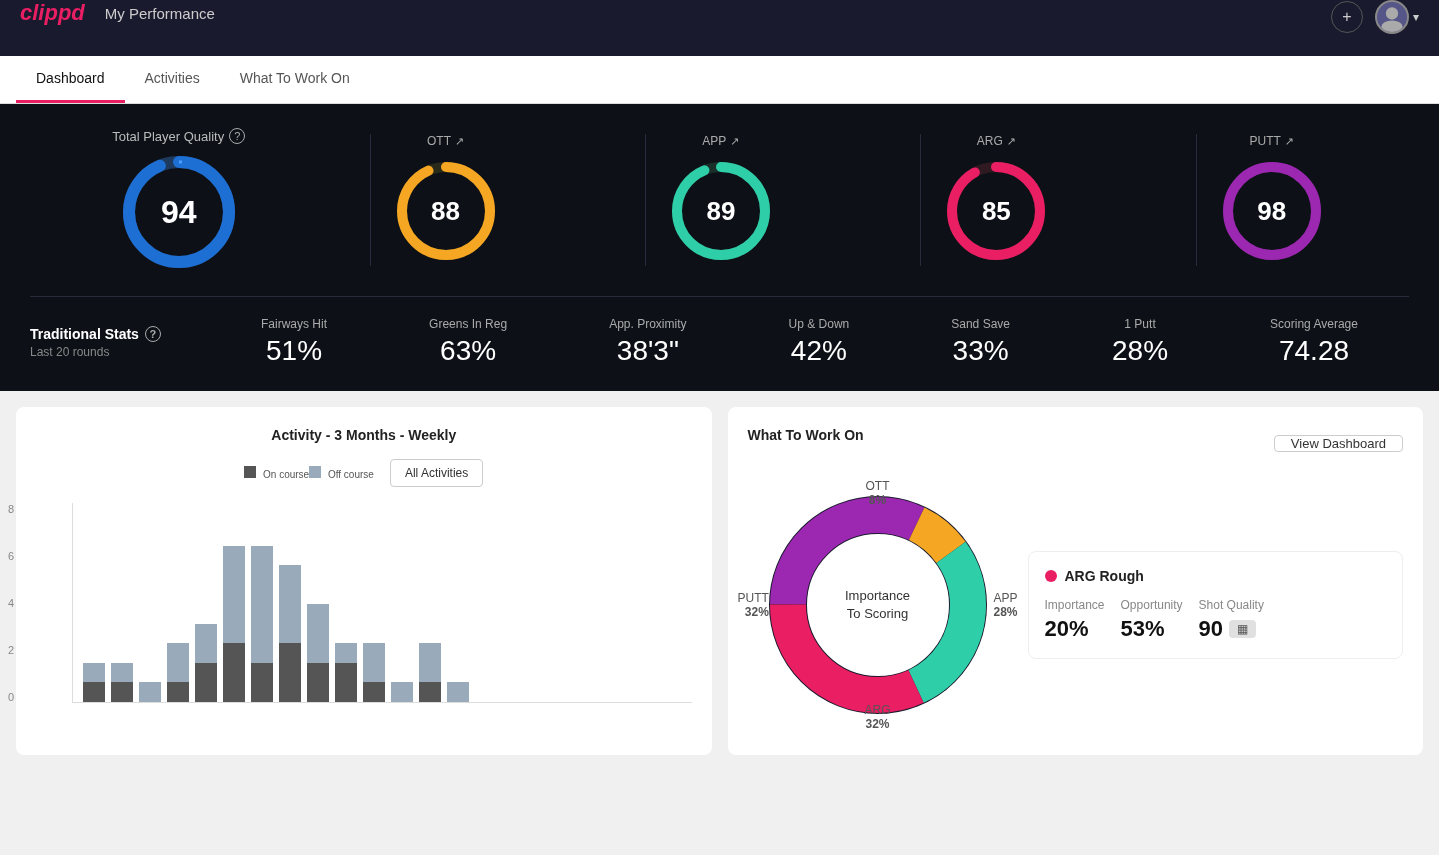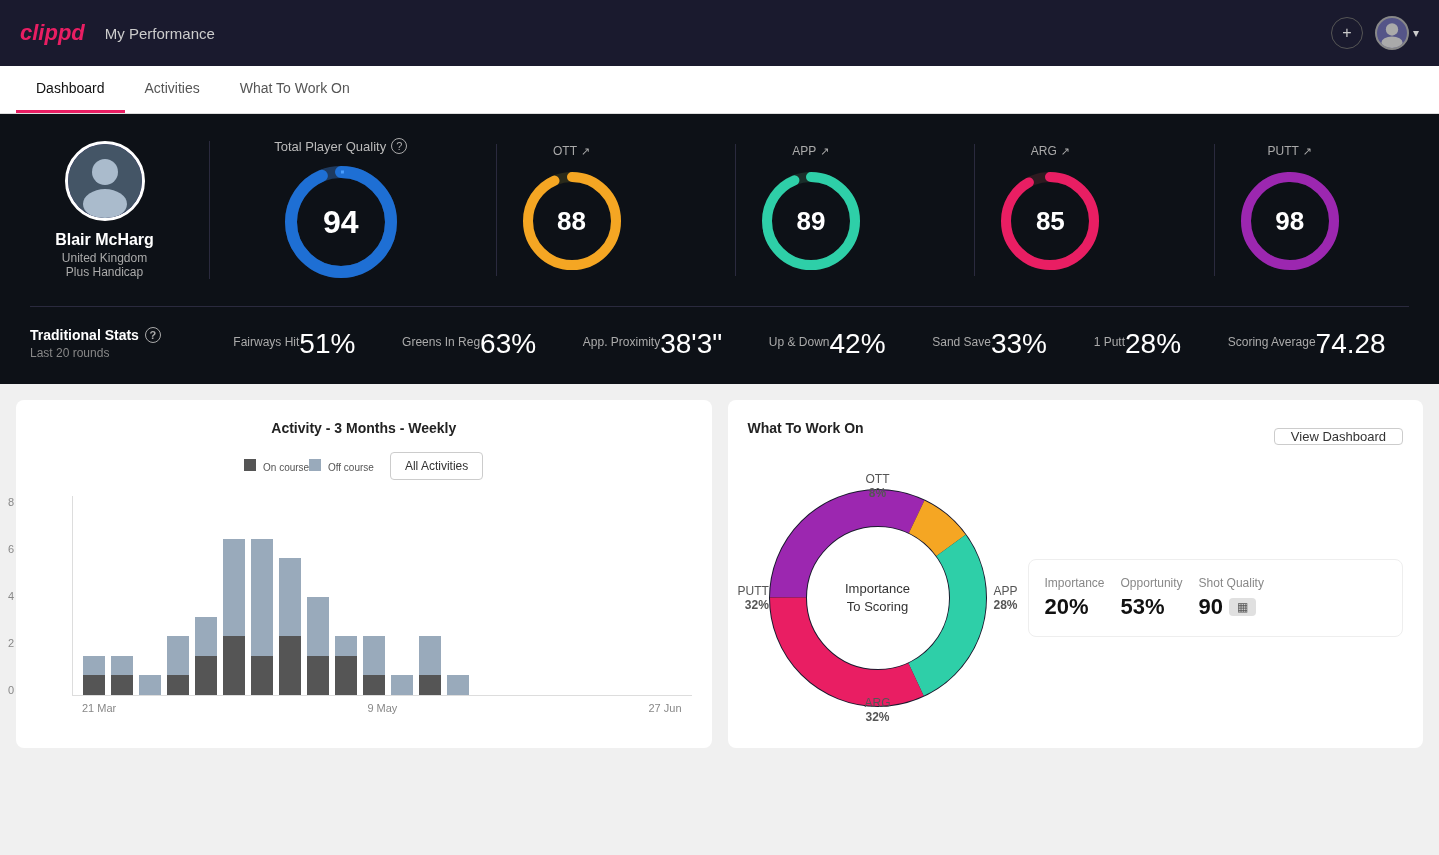--- a/index.html
+++ b/index.html
@@ -2,24 +2,24 @@
 <html><head>
   <meta charset="utf-8">
   <style>
     * { box-sizing: border-box; margin: 0; padding: 0; }
     body { font-family: -apple-system, BlinkMacSystemFont, 'Segoe UI', sans-serif; background: #f0f0f0; color: #fff; }
 
     
     .header {
       background: #1a1a2e;
       display: flex;
-      align-items: center;
+      align-items: flex-start;
       justify-content: space-between;
       padding: 0 20px;
-      height: 66px;
+      height: 56px;
     }
     .header-left { display: flex; align-items: center; gap: 20px; }
     .logo { color: #e91e63; font-size: 22px; font-weight: bold; font-style: italic; }
     .header-title { color: #ccc; font-size: 15px; }
     .header-right { display: flex; align-items: center; gap: 12px; }
     .header-btn {
       background: none; border: 1.5px solid #555; border-radius: 50%; width: 32px; height: 32px;
       color: #ccc; cursor: pointer; display: flex; align-items: center; justify-content: center; font-size: 16px;
     }
     .avatar-btn {
@@ -127,21 +127,21 @@
     .stats-row {
       display: flex;
       align-items: center;
       padding-top: 20px;
       gap: 0;
     }
     .stats-label-group { min-width: 180px; padding-right: 30px; }
     .stats-label { font-weight: bold; font-size: 14px; display: flex; align-items: center; gap: 6px; }
     .stats-sublabel { color: #888; font-size: 12px; margin-top: 3px; }
     .stats-values { flex: 1; display: flex; justify-content: space-around; align-items: center; }
-    .stat-item { display: flex; flex-direction: row; align-items: center; }
+    .stat-item { display: flex; flex-direction: column; align-items: center; }
     .stat-name { color: #aaa; font-size: 12px; margin-bottom: 4px; }
     .stat-value { font-size: 28px; font-weight: 300; }
 
     
     .bottom-panels {
       display: flex;
       gap: 16px;
       padding: 16px;
       background: #f0f0f0;
     }
@@ -265,32 +265,20 @@
 
 <div class="tabs">
   <button class="tab active">Dashboard</button>
   <button class="tab">Activities</button>
   <button class="tab">What To Work On</button>
 </div>
 
 <div class="hero">
   <div class="hero-top">
 
-    <div class="player-info">
-      <div class="player-avatar">
-        <svg width="74" height="74" viewBox="0 0 74 74">
-          <circle cx="37" cy="37" r="37" fill="#445566"></circle>
-          <circle cx="37" cy="28" r="13" fill="#aabbcc"></circle>
-          <ellipse cx="37" cy="60" rx="22" ry="15" fill="#aabbcc"></ellipse>
-        </svg>
-      </div>
-      <div class="player-name">Blair McHarg</div>
-      <div class="player-country">United Kingdom</div>
-      <div class="player-handicap">Plus Handicap</div>
-    </div>
 
     <div class="quality-section">
 
       <div class="tpq-container">
         <div class="tpq-label">
           <span>Total Player Quality</span>
           <span class="question-icon">?</span>
         </div>
         <div class="ring-container">
           <svg class="ring" width="120" height="120" viewBox="0 0 120 120">
@@ -505,25 +493,20 @@
               <div style="width: 22px; height: 39px; background: rgb(153, 170, 187);"></div>
               <div style="width: 22px; height: 20px; background: rgb(85, 85, 85);"></div>
             </div>
           </div>
           <div style="display: flex; flex-direction: column; align-items: center; justify-content: flex-end; height: 195px;">
             <div style="display: flex; flex-direction: column; align-items: center; justify-content: flex-end;">
               <div style="width: 22px; height: 20px; background: rgb(153, 170, 187);"></div>
             </div>
           </div>
         </div>
-      <div class="chart-x-labels">
-        <span>21 Mar</span>
-        <span>9 May</span>
-        <span>27 Jun</span>
-      </div>
     </div>
   </div>
 
   <div class="panel">
     <div class="wtwo-header">
       <span class="panel-title">What To Work On</span>
       <button class="view-dash-btn">View Dashboard</button>
     </div>
     <div class="wtwo-content">
       <div class="donut-area">
@@ -556,20 +539,24 @@
           <div style="color:#555;font-weight:500;">ARG</div>
           <div style="font-weight:bold;">32%</div>
         </div>
         <div style="position:absolute;top:50%;left:-10px;transform:translateY(-50%);text-align:right;font-size:12px;color:#555;">
           <div style="color:#555;font-weight:500;">PUTT</div>
           <div style="font-weight:bold;">32%</div>
         </div>
       </div>
 
       <div class="info-card">
+        <div class="info-card-title">
+          <span class="info-dot" style="background:#e91e63;"></span>
+          <span>ARG Rough</span>
+        </div>
         <div class="info-metrics">
           <div class="info-metric">
             <span class="info-metric-label">Importance</span>
             <span class="info-metric-value">20%</span>
           </div>
           <div class="info-metric">
             <span class="info-metric-label">Opportunity</span>
             <span class="info-metric-value">53%</span>
           </div>
           <div class="info-metric">

